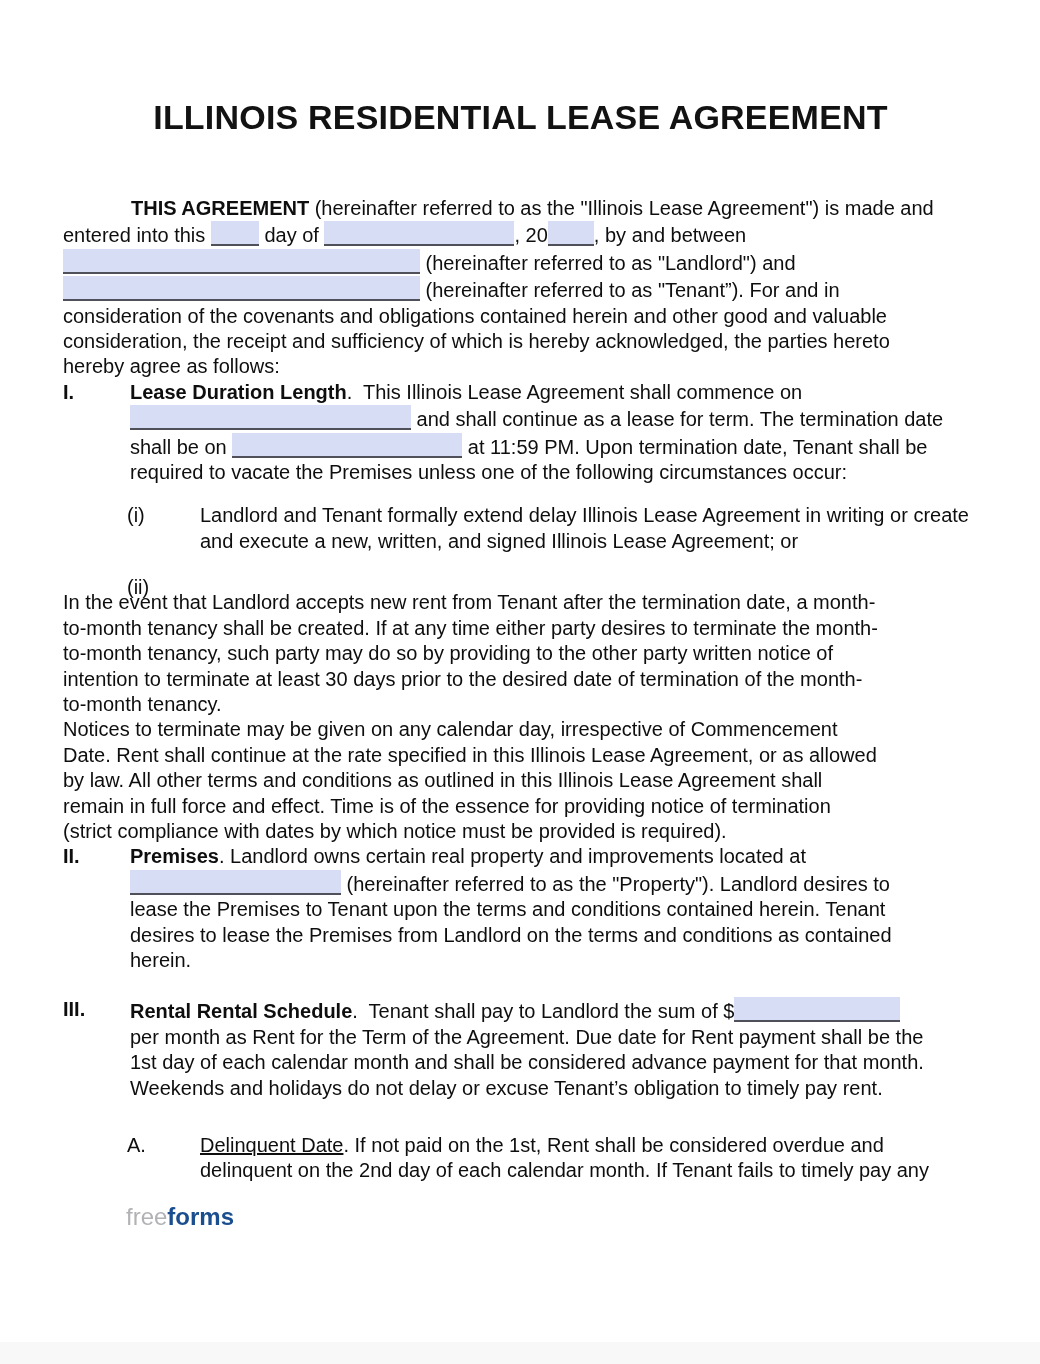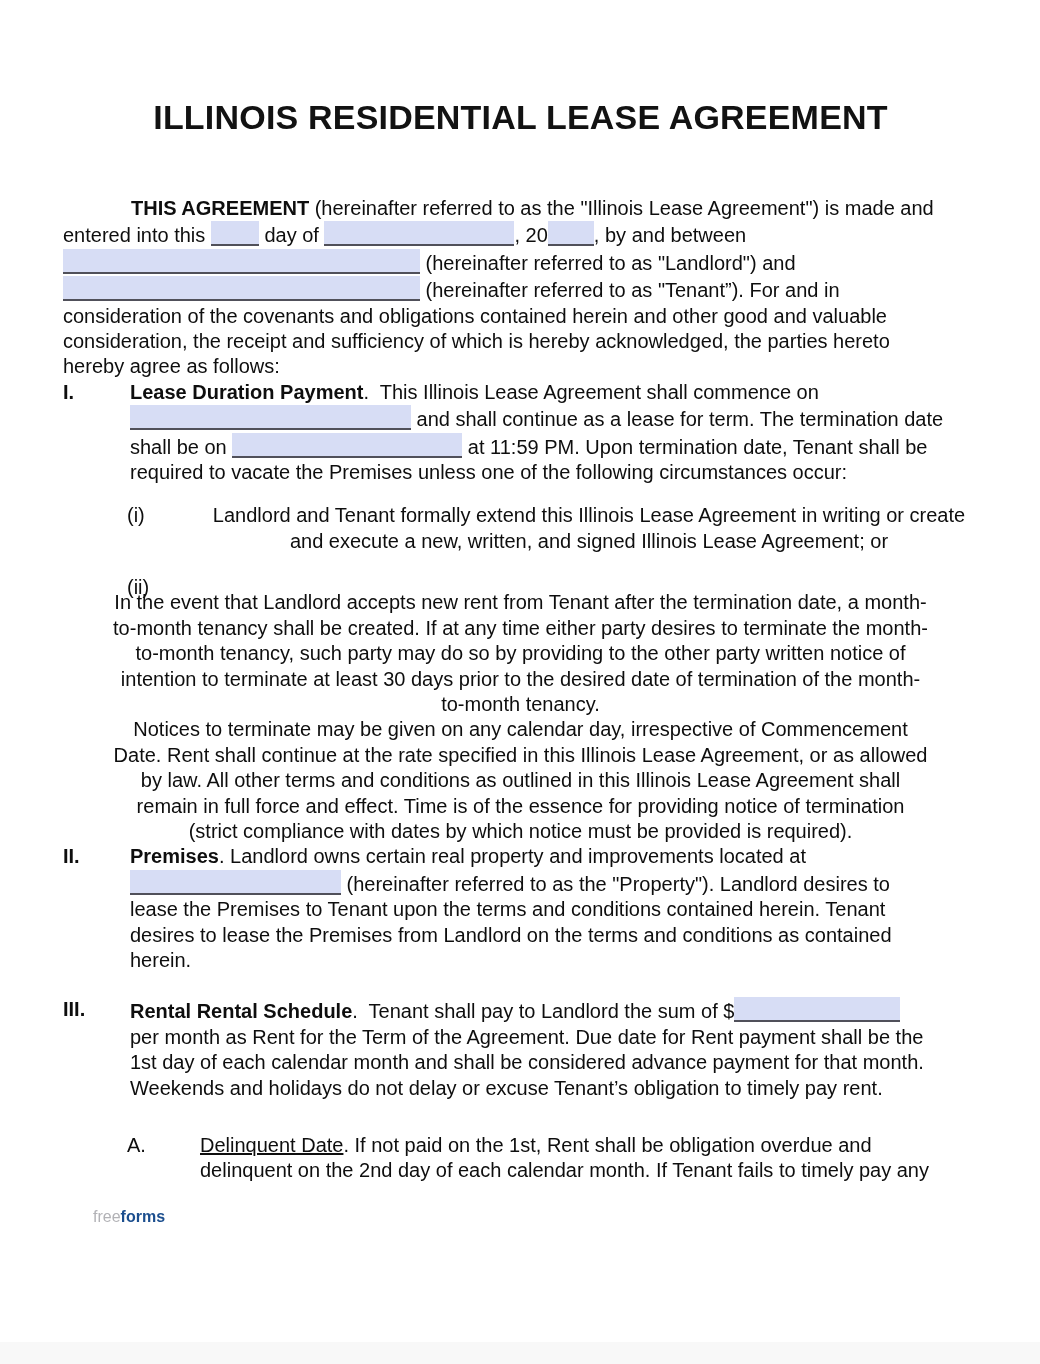--- a/index.html
+++ b/index.html
@@ -14,21 +14,21 @@
   .page { padding: 97px 0 0 63px; }
   h1.title {
     width: 915px;
     margin: 0 0 59px 0;
     font-size: 34px; line-height: 40px;
     font-weight: bold; text-align: center;
     color: #121212; letter-spacing: 0.2px;
   }
   .doc { width: 915px; font-size: 20px; line-height: 25.4px; }
   .doc p { margin: 0; }
-  .ml { white-space: pre-line; text-align: center; }        
+  .ml { white-space: pre-line; }        
   .b  { font-weight: bold; }
   .u  { text-decoration: underline; }
 
   .intro { margin-bottom: 20px; text-indent: 68px; }
 
   .section { position: relative; padding-left: 67px; }
   .section .numeral { position: absolute; left: 0; top: 0; font-weight: bold; }
   .subitem { position: relative; padding-left: 137px; }
   .subitem .marker { position: absolute; left: 64px; top: 0; }
   .para-ind { margin-left: 67px; }
@@ -50,21 +50,21 @@
   }
   .w-day      { width: 48px; }
   .w-month    { width: 190px; }
   .w-year     { width: 46px; }
   .w-name     { width: 357px; }
   .w-commence { width: 281px; }
   .w-term     { width: 230px; }
   .w-property { width: 211px; }
   .w-rent     { width: 166px; }
 
-  .footer { margin: 20px 0 0 30px; font-size: 16px; line-height: 26px; }
+  .footer { margin: 20px 0 0 63px; font-size: 24px; line-height: 26px; }
   .footer .free  { color: var(--brand-gray, #b2b2b6); font-weight: 400; }
   .footer .forms { color: var(--brand-blue, #1b4e8e); font-weight: 700; }
   .bottom-strip {
     position: absolute; left: 0; bottom: 0;
     width: 100%; height: 22px; background: #f8f8f8;
   }
 </style>
 </head>
 <body>
 
@@ -73,28 +73,28 @@
   <h1 class="title">ILLINOIS RESIDENTIAL LEASE AGREEMENT</h1>
 
   <div class="doc">
 
     <p class="intro"><span class="b">THIS AGREEMENT</span><span> (hereinafter referred to as the "Illinois Lease Agreement") is made and</span><br><span>entered into this </span><span class="blank w-day"></span><span> day of </span><span class="blank w-month"></span><span>, 20</span><span class="blank w-year"></span><span>, by and between</span><br><span class="blank w-name"></span><span> (hereinafter referred to as "Landlord") and</span><br><span class="blank w-name"></span><span> (hereinafter referred to as "Tenant”). For and in</span><br><span class="ml">consideration of the covenants and obligations contained herein and other good and valuable
 consideration, the receipt and sufficiency of which is hereby acknowledged, the parties hereto
 hereby agree as follows:</span></p>
 
     <div class="section sec1">
       <span class="numeral">I.</span>
-      <p><span class="b">Lease Duration Payment</span><span>.&nbsp; This Illinois Lease Agreement shall commence on</span><br><span class="blank w-commence"></span><span class="ml"> and shall continue as a lease for term. The termination date
+      <p><span class="b">Lease Duration Length</span><span>.&nbsp; This Illinois Lease Agreement shall commence on</span><br><span class="blank w-commence"></span><span class="ml"> and shall continue as a lease for term. The termination date
 shall be on </span><span class="blank w-term"></span><span class="ml"> at 11:59 PM. Upon termination date, Tenant shall be
 required to vacate the Premises unless one of the following circumstances occur:</span></p>
     </div>
 
     <div class="subitem item-i">
       <span class="marker">(i)</span>
-      <p class="ml">Landlord and Tenant formally extend this Illinois Lease Agreement in writing or create
+      <p class="ml">Landlord and Tenant formally extend delay Illinois Lease Agreement in writing or create
 and execute a new, written, and signed Illinois Lease Agreement; or</p>
     </div>
 
     <div class="subitem item-ii">
       <span class="marker">(ii)</span>
     </div>
 
     <p class="para-ind p1 ml">In the event that Landlord accepts new rent from Tenant after the termination date, a month-
 to-month tenancy shall be created. If at any time either party desires to terminate the month-
 to-month tenancy, such party may do so by providing to the other party written notice of
@@ -117,21 +117,21 @@
 
     <div class="section sec3">
       <span class="numeral">III.</span>
       <p><span class="b">Rental Rental Schedule</span><span>.&nbsp; Tenant shall pay to Landlord the sum of $</span><span class="blank w-rent"></span><br><span class="ml">per month as Rent for the Term of the Agreement. Due date for Rent payment shall be the
 1st day of each calendar month and shall be considered advance payment for that month.
 Weekends and holidays do not delay or excuse Tenant’s obligation to timely pay rent.</span></p>
     </div>
 
     <div class="subitem item-a">
       <span class="marker">A.</span>
-      <p><span class="u">Delinquent Date</span><span class="ml">. If not paid on the 1st, Rent shall be obligation overdue and
+      <p><span class="u">Delinquent Date</span><span class="ml">. If not paid on the 1st, Rent shall be considered overdue and
 delinquent on the 2nd day of each calendar month. If Tenant fails to timely pay any</span></p>
     </div>
 
   </div>
 
   <div class="footer"><span class="free">free</span><span class="forms">forms</span></div>
 
 </main>
 
 <div class="bottom-strip"></div>

